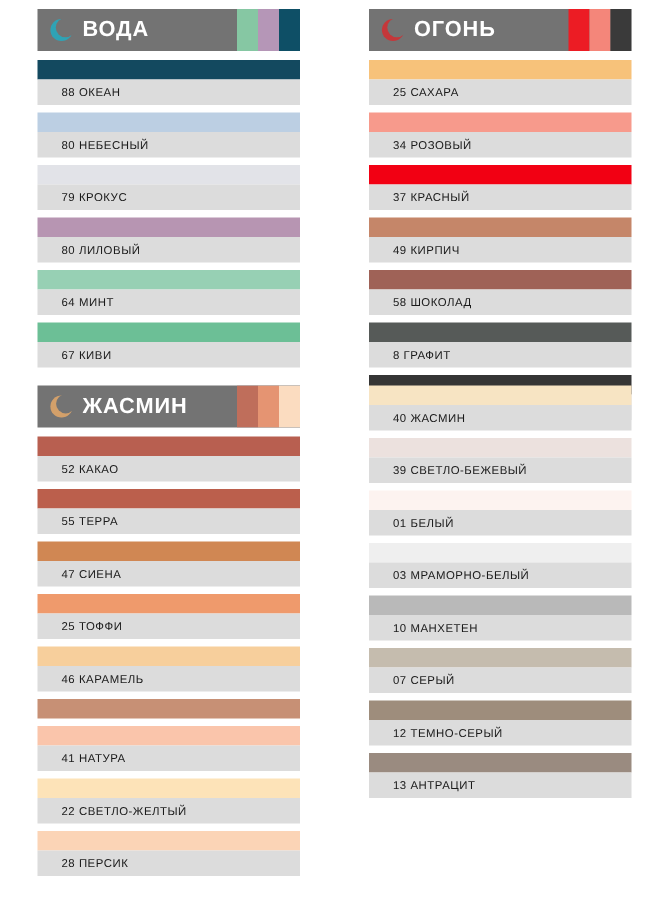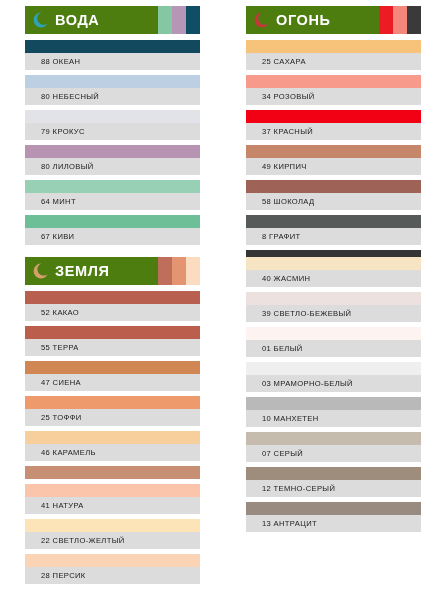--- a/index.html
+++ b/index.html
@@ -30,21 +30,21 @@
     position: relative;
     box-sizing: border-box;
     padding: 0 21px 0 25px;
   }
   .panel-header {
     position: relative;
     display: flex;
     align-items: center;
     height: 28px;
     margin-top: 6px;
-    background: #4d7c0f;
+    background: #737373;
     overflow: hidden;
   }
   .header-icon {
     flex: 0 0 auto;
     width: 22px;
     height: 22px;
     margin-left: 5px;
     margin-right: 3px;
     display: flex;
     align-items: center;
@@ -206,21 +206,21 @@
             <defs>
               <mask id="m-earth">
                 <rect width="20" height="20" fill="#000"></rect>
                 <circle cx="10" cy="10" r="7.4" fill="#fff"></circle>
                 <circle cx="12.8" cy="8.2" r="6.4" fill="#000"></circle>
               </mask>
             </defs>
             <rect width="20" height="20" fill="#d3a06a" mask="url(#m-earth)"></rect>
           </svg>
         </span>
-        <span class="header-title">ЗЕМЛЯ</span>
+        <span class="header-title">ЖАСМИН</span>
         <span class="header-swatches">
           <span class="header-swatch" style="background:#bf6e5b"></span>
           <span class="header-swatch" style="background:#e59472"></span>
           <span class="header-swatch" style="background:#fbdcc0"></span>
         </span>
       </header>
       <div class="rows">
         <div class="color-row">
           <div class="color-bar" style="background:#b85f50"></div>
           <div class="color-label">52 КАКАО</div>

